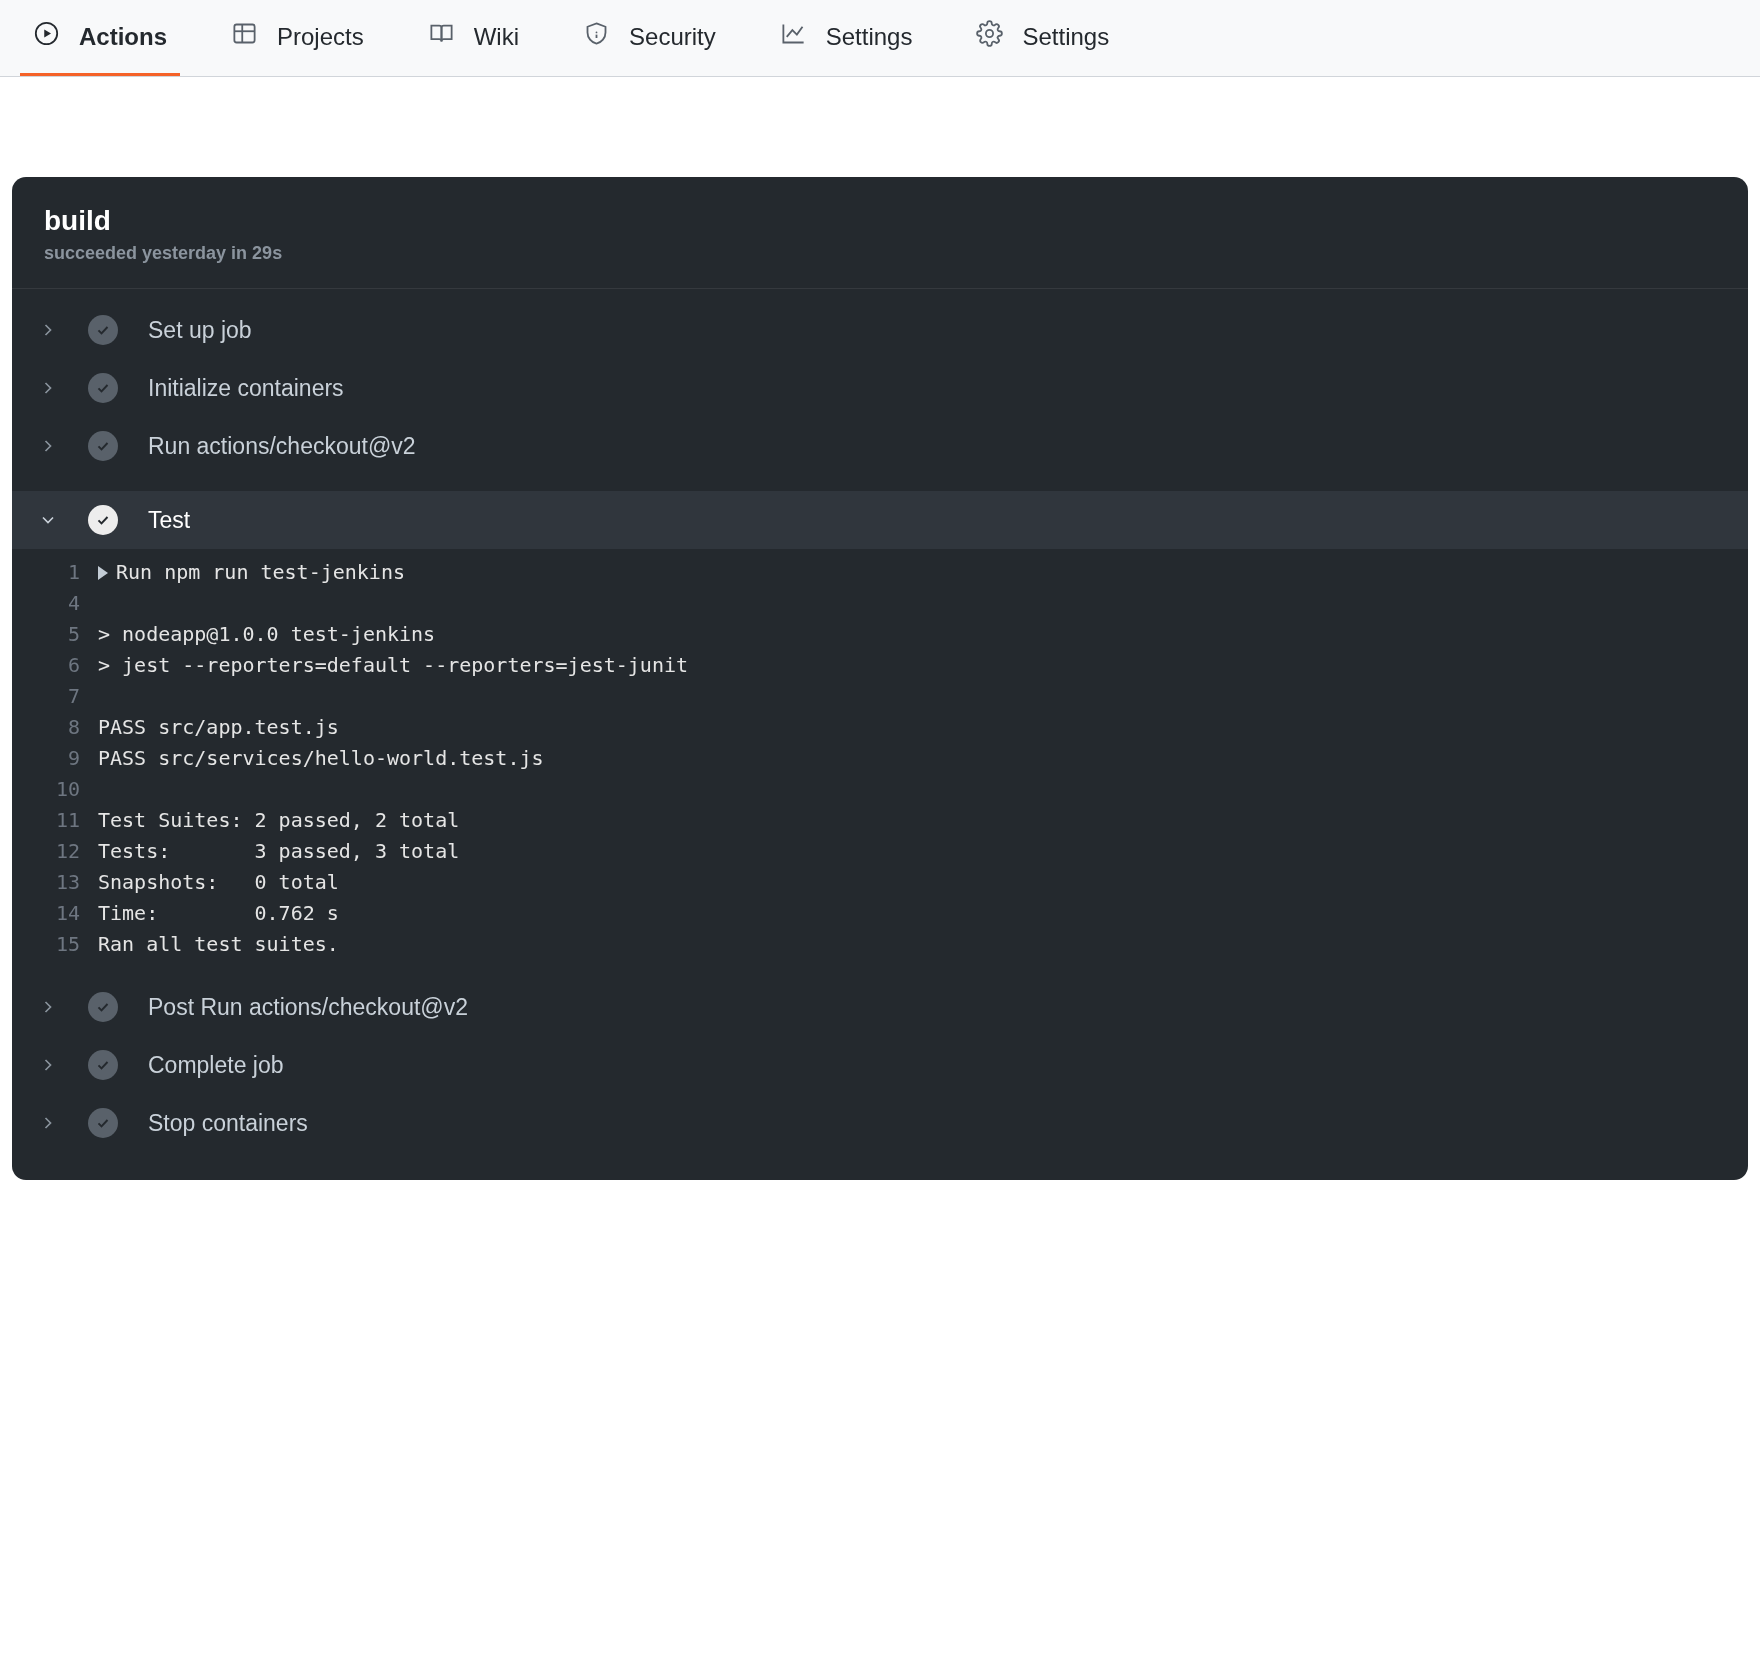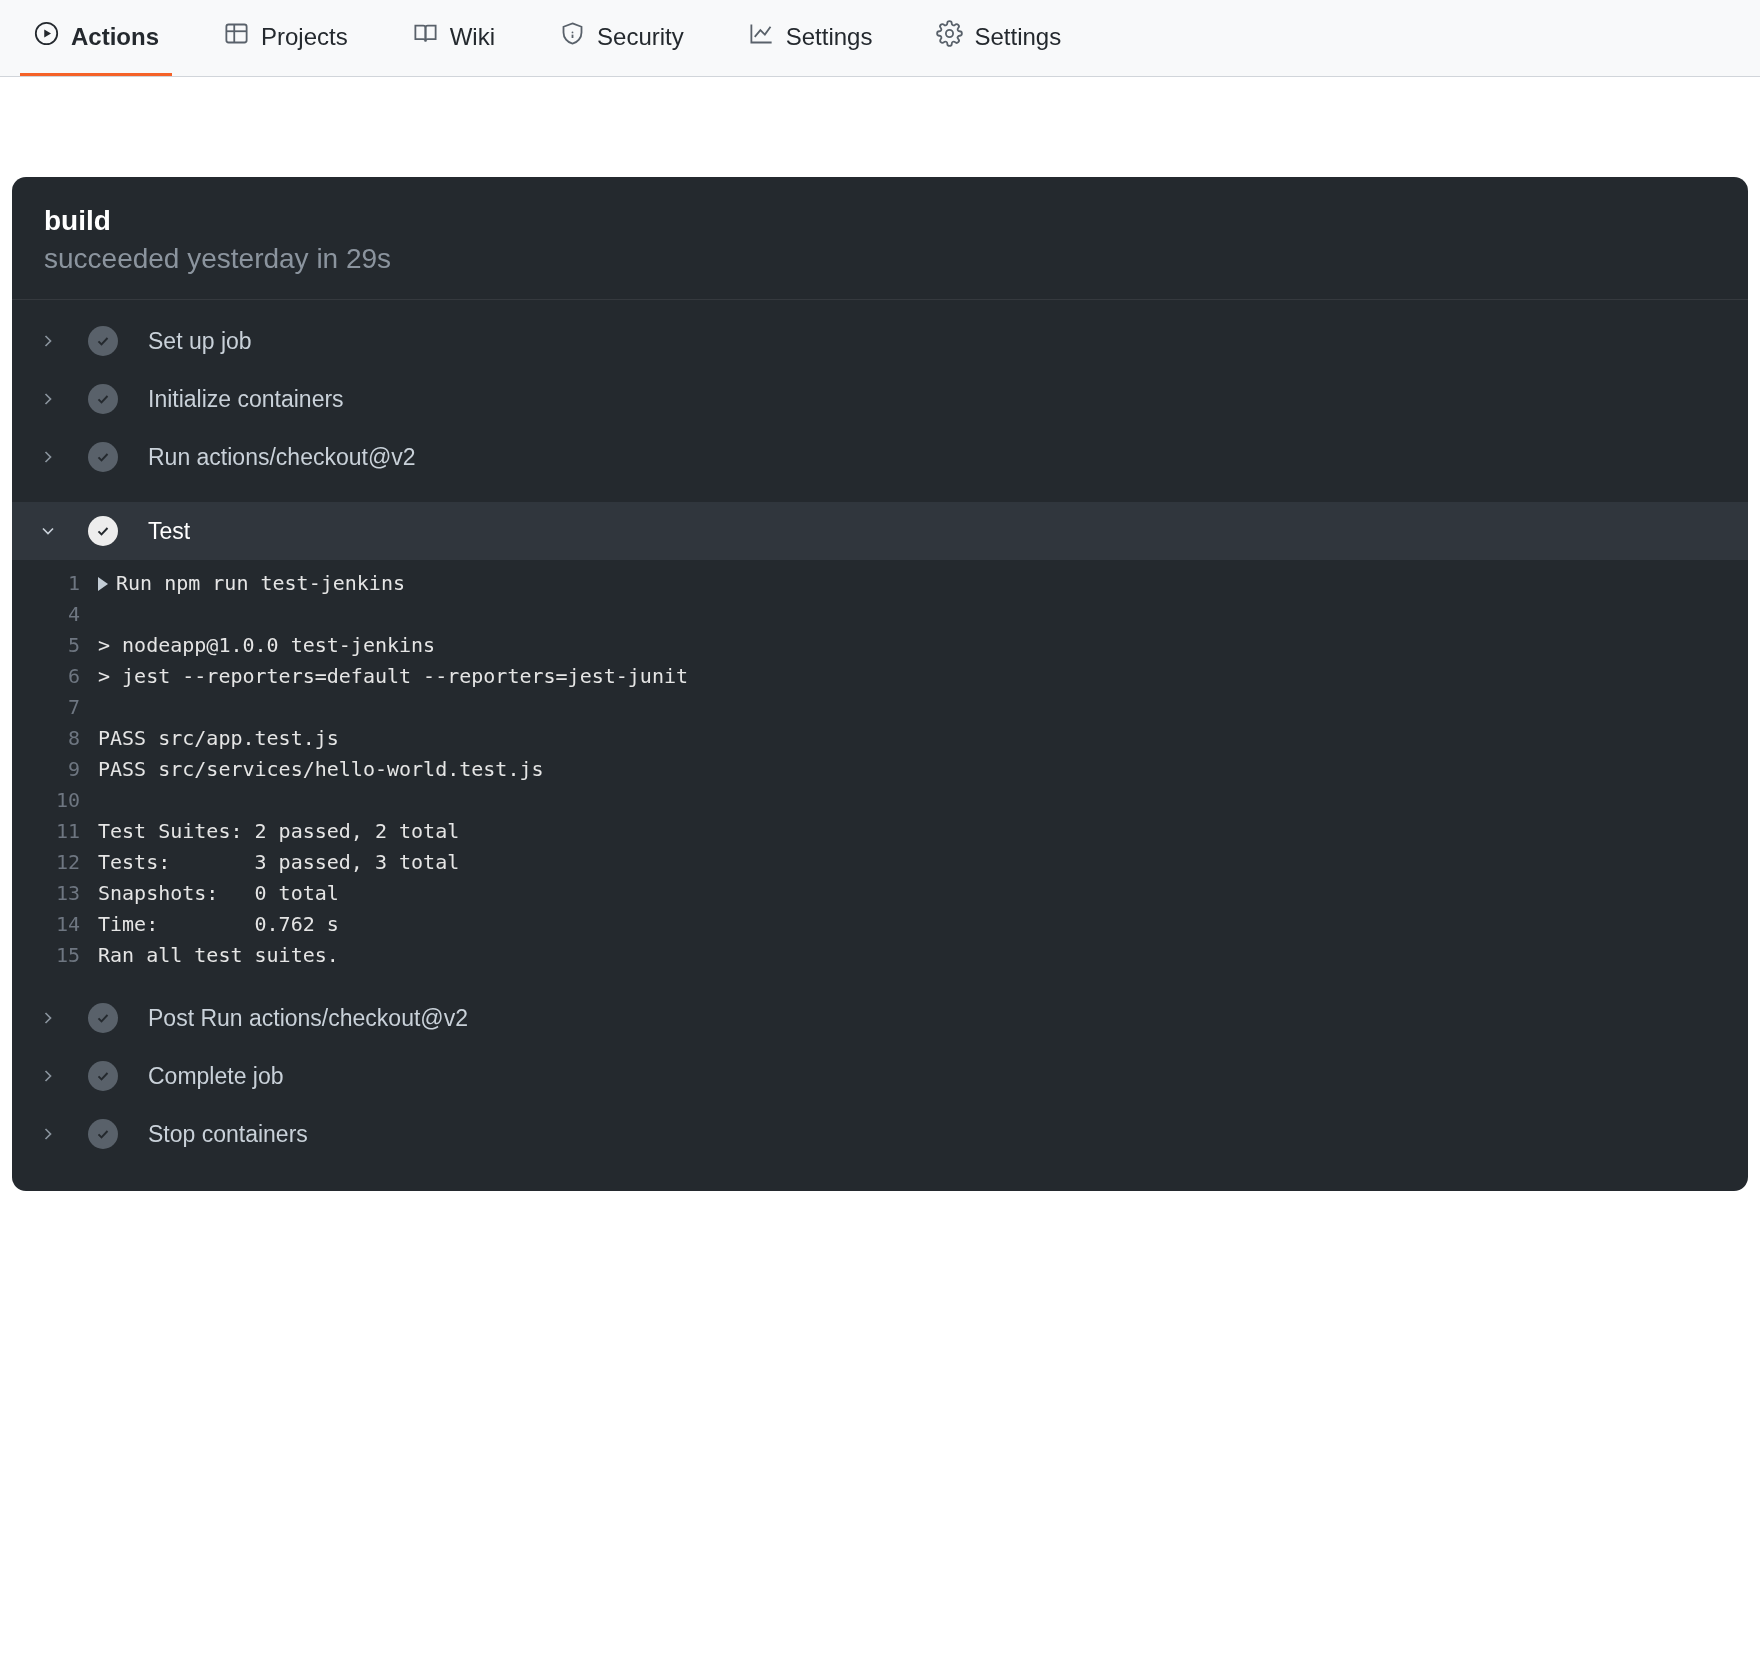--- a/index.html
+++ b/index.html
@@ -16,21 +16,21 @@
     .repo-nav {
       display: flex;
       align-items: center;
       background: #f8f9fa;
       border-bottom: 1px solid #d1d5da;
       padding: 0 20px;
     }
     .repo-nav-item {
       display: flex;
       align-items: center;
-      gap: 11px;
+      gap: 19px;
       padding: 20px 13px;
       font-size: 24px;
       color: #24292e;
       cursor: pointer;
       border-bottom: 3px solid transparent;
       margin-right: 38px;
     }
     .repo-nav-item.selected {
       border-bottom-color: #f56228;
       font-weight: 600;
@@ -56,23 +56,24 @@
     .job-header {
       padding: 28px 32px 24px 32px;
       border-bottom: 1px solid rgba(255,255,255,0.08);
     }
     .job-title {
       font-size: 28px;
       font-weight: 600;
       color: #ffffff;
     }
     .job-subtitle {
-      font-size: 28px;
+      font-size: 18px;
       color: #8b949e;
       margin-top: 6px;
+      font-weight: bold;
     }
     
     .step-list {
       padding: 12px 0 28px 0;
     }
     .step-row {
       display: flex;
       align-items: center;
       gap: 30px;
       padding: 14px 26px;

